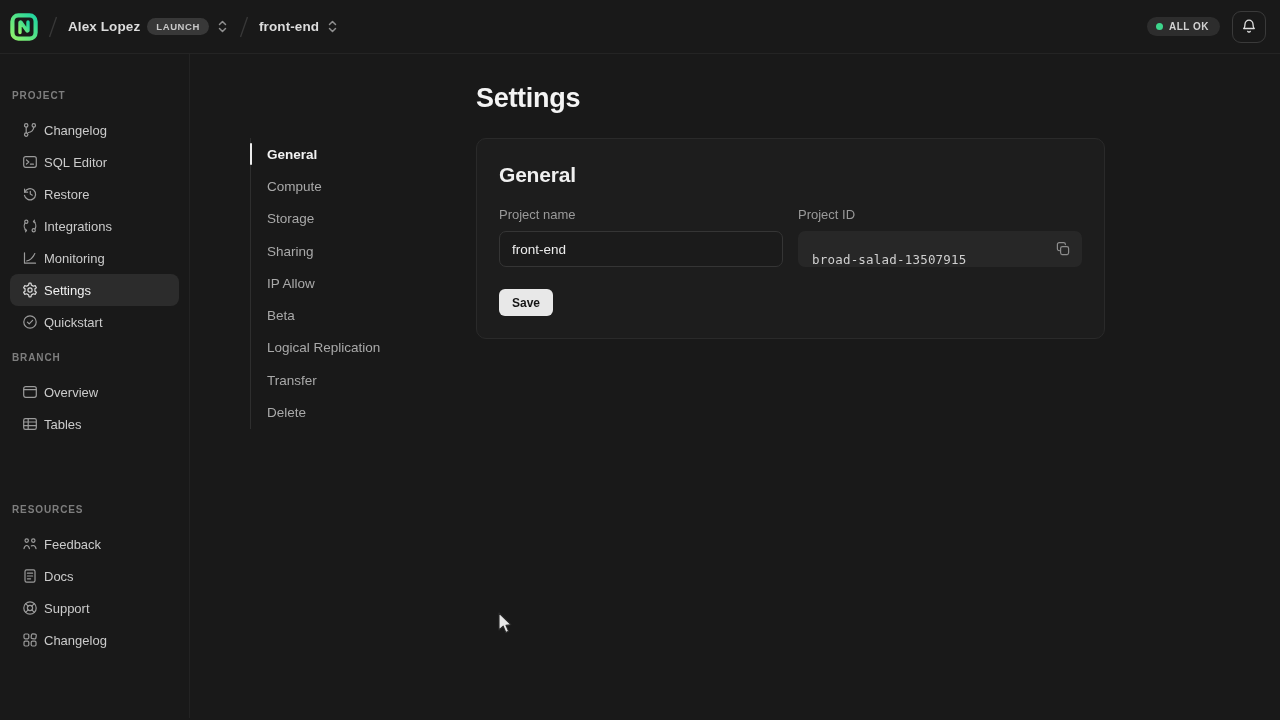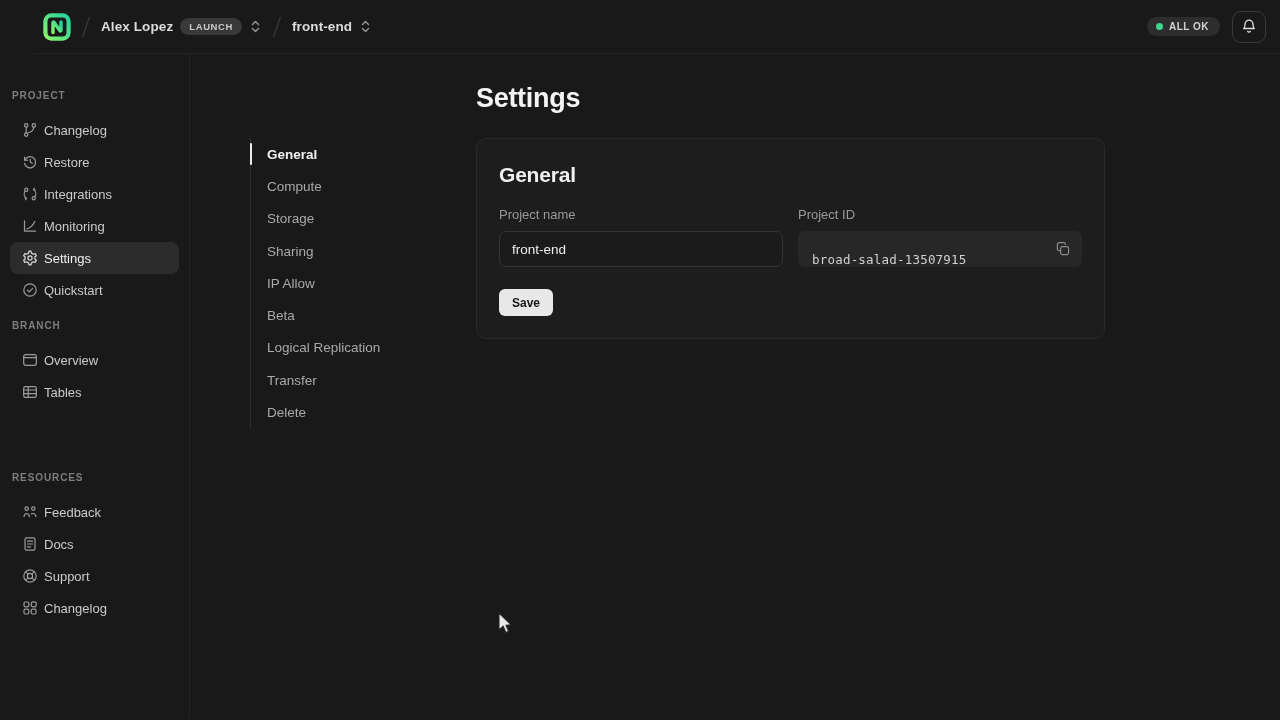--- a/index.html
+++ b/index.html
@@ -12,21 +12,20 @@
   }
 
   
   .topbar {
     position:absolute; top:0; left:0; right:0; height:54px;
     display:flex; align-items:center; justify-content:space-between;
     padding:0 14px 0 10px;
     border-bottom:1px solid #242424;
     background:#191919;
     z-index:5;
-    margin-left:33px;
   }
   .topbar-left { display:flex; align-items:center; gap:8px; }
   .logo { width:28px; height:28px; display:block; }
   .crumb-slash { display:block; opacity:.9; }
   .crumb-group { display:flex; align-items:center; gap:7px; cursor:pointer; }
   .crumb-name { font-size:13.5px; font-weight:600; color:#dcdcdc; letter-spacing:.1px; }
   .pill-badge {
     background:#383838; color:#c9c9c9; font-size:9.5px; font-weight:700;
     letter-spacing:.6px; padding:3px 9px; border-radius:999px;
   }
@@ -182,20 +181,28 @@
   <ul class="nav-list">
     <li class="nav-item">
       <svg class="icn" viewBox="0 0 16 16" fill="none" stroke="currentColor" stroke-width="1.2" stroke-linecap="round" stroke-linejoin="round">
           <circle cx="4.2" cy="3.4" r="1.7"></circle>
           <circle cx="11.8" cy="3.4" r="1.7"></circle>
           <circle cx="4.2" cy="12.6" r="1.7"></circle>
           <path d="M4.2 5.1v5.8"></path>
           <path d="M11.8 5.1a5.5 5.5 0 0 1-5.5 5.4"></path>
         </svg>
       <span>Changelog</span>
+    </li>
+    <li class="nav-item">
+      <svg class="icn" viewBox="0 0 16 16" fill="none" stroke="currentColor" stroke-width="1.2" stroke-linecap="round" stroke-linejoin="round">
+          <rect x="1.7" y="2.7" width="12.6" height="10.6" rx="2"></rect>
+          <path d="M4.5 6l2.3 2-2.3 2"></path>
+          <line x1="8.4" y1="10.2" x2="11.4" y2="10.2"></line>
+        </svg>
+      <span>SQL Editor</span>
     </li>
     <li class="nav-item">
       <svg class="icn" viewBox="0 0 16 16" fill="none" stroke="currentColor" stroke-width="1.2" stroke-linecap="round" stroke-linejoin="round">
           <path d="M2.6 3.2v3h3"></path>
           <path d="M2.8 6.2a5.6 5.6 0 1 1-.3 3.2"></path>
           <path d="M8.3 5.3V8l2 1.2"></path>
         </svg>
       <span>Restore</span>
     </li>
     <li class="nav-item">

